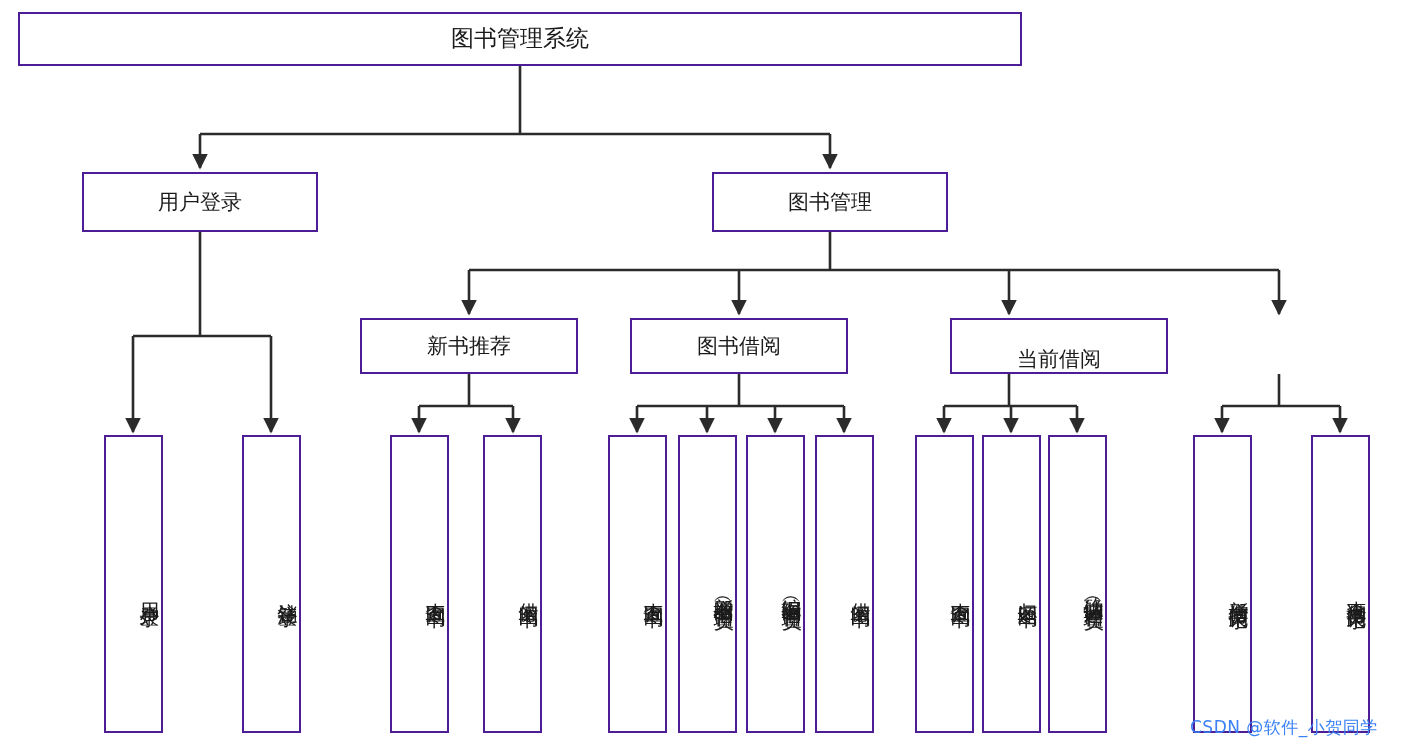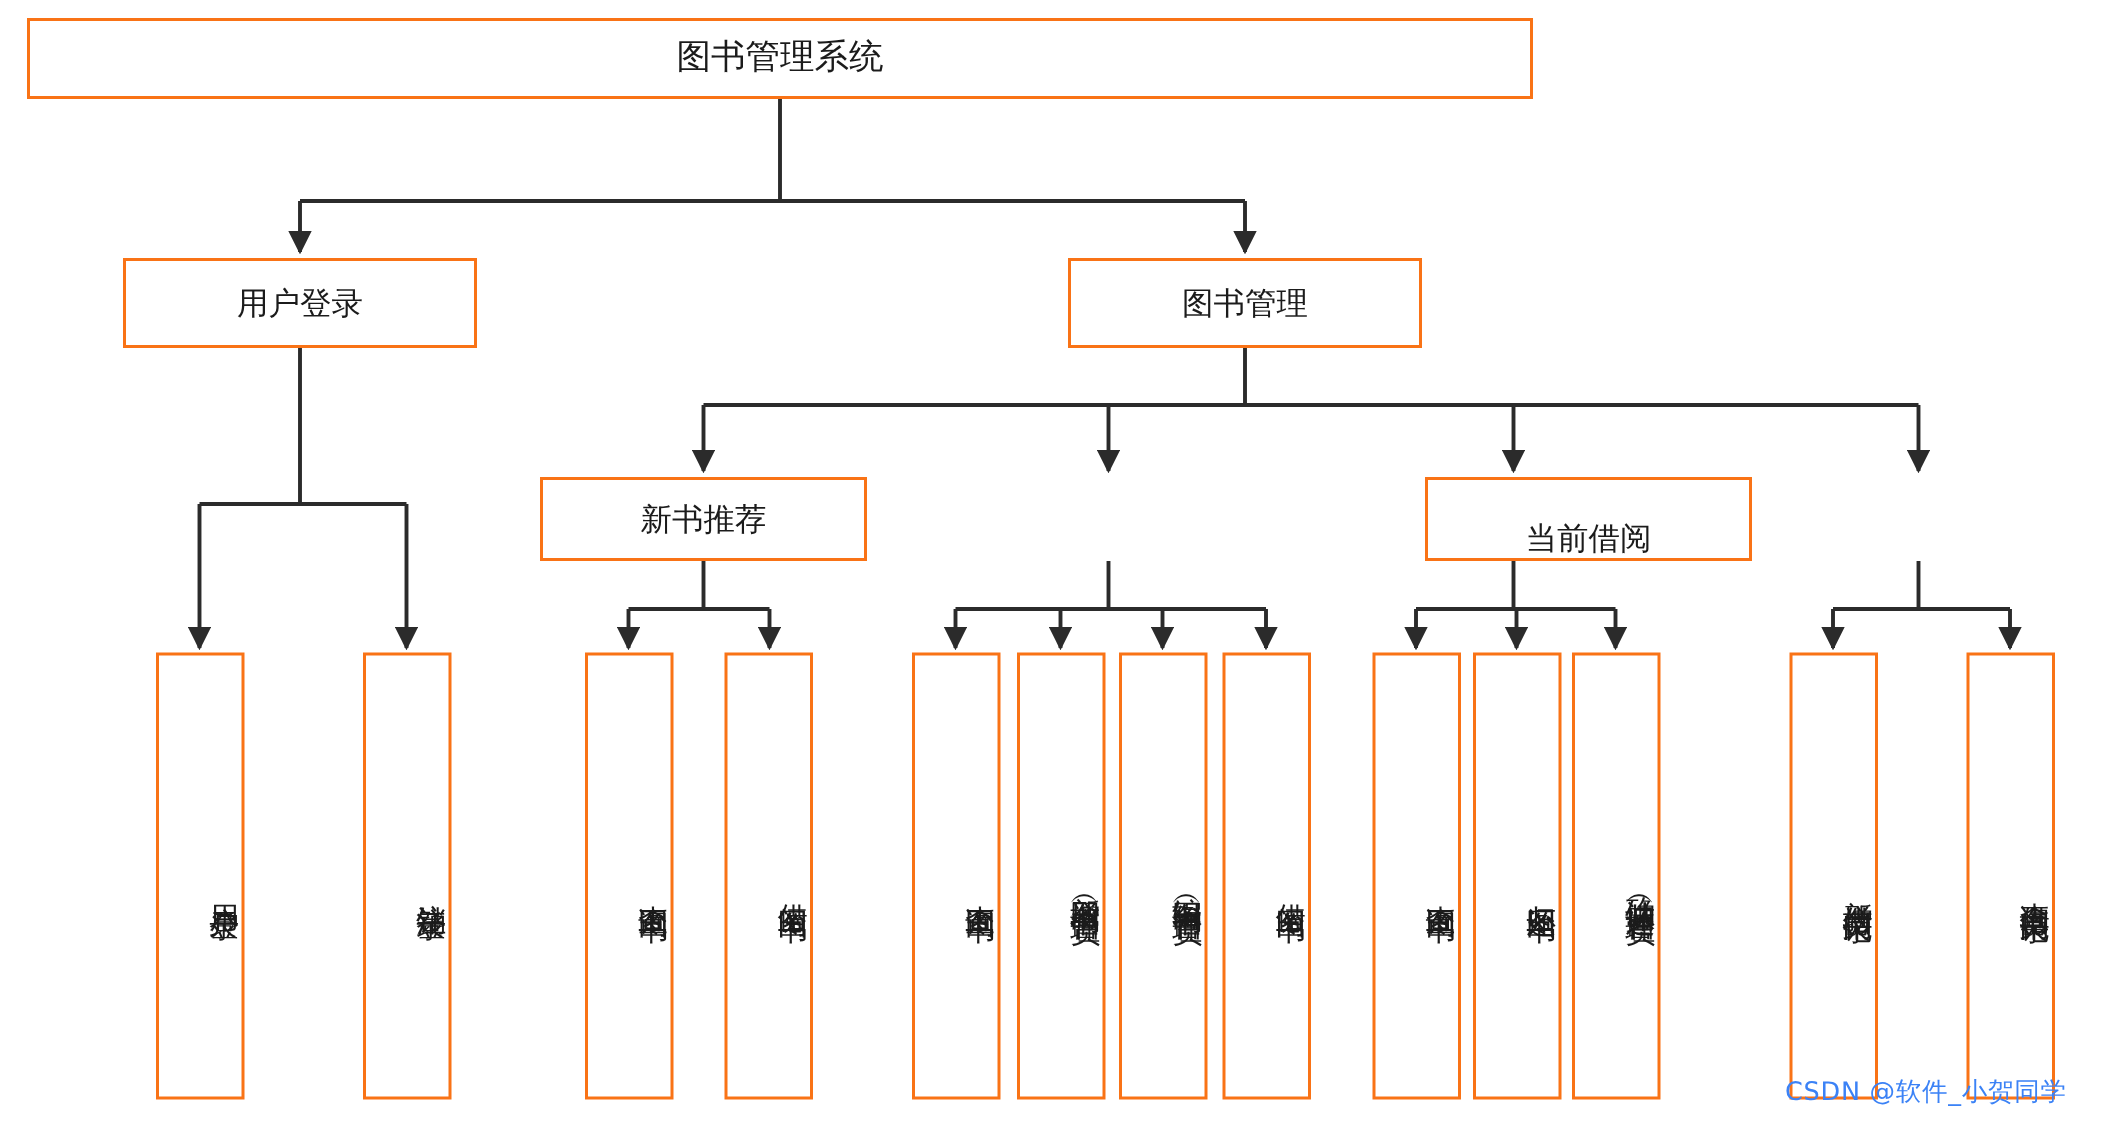--- a/index.html
+++ b/index.html
@@ -19,21 +19,21 @@
     position: absolute;
     left: 0;
     top: 0;
     width: 1405px;
     height: 747px;
     pointer-events: none;
   }
   .node {
     position: absolute;
     box-sizing: border-box;
-    border: 2px solid #f97316;
+    border: 2px solid #4c1d95;
     background: #ffffff;
     display: flex;
     align-items: center;
     justify-content: center;
     color: #1b1b1b;
     line-height: 1.18;
   }
   .node.root {
     font-size: 23px;
   }
@@ -127,20 +127,23 @@
   <div class="node lvl1" style="left:82px; top:172px; width:236px; height:60px;">
     <span>用户登录</span>
   </div>
   <div class="node lvl2" style="left:360px; top:318px; width:218px; height:56px;">
     <span>新书推荐</span>
   </div>
 
   <div class="node lvl1" style="left:712px; top:172px; width:236px; height:60px;">
     <span>图书管理</span>
   </div>
+  <div class="node lvl2" style="left:630px; top:318px; width:218px; height:56px;">
+    <span>图书借阅</span>
+  </div>
   <div class="node lvl2" style="left:950px; top:318px; width:218px; height:56px;align-items:flex-end;">
     <span>当前借阅</span>
   </div>
 
   <div class="node leaf" style="left:104px; top:435px; width:59px; height:298px;">
     <span class="vtext">用户登录</span>
   </div>
   <div class="node leaf" style="left:242px; top:435px; width:59px; height:298px;">
     <span class="vtext">注销登录</span>
   </div>

